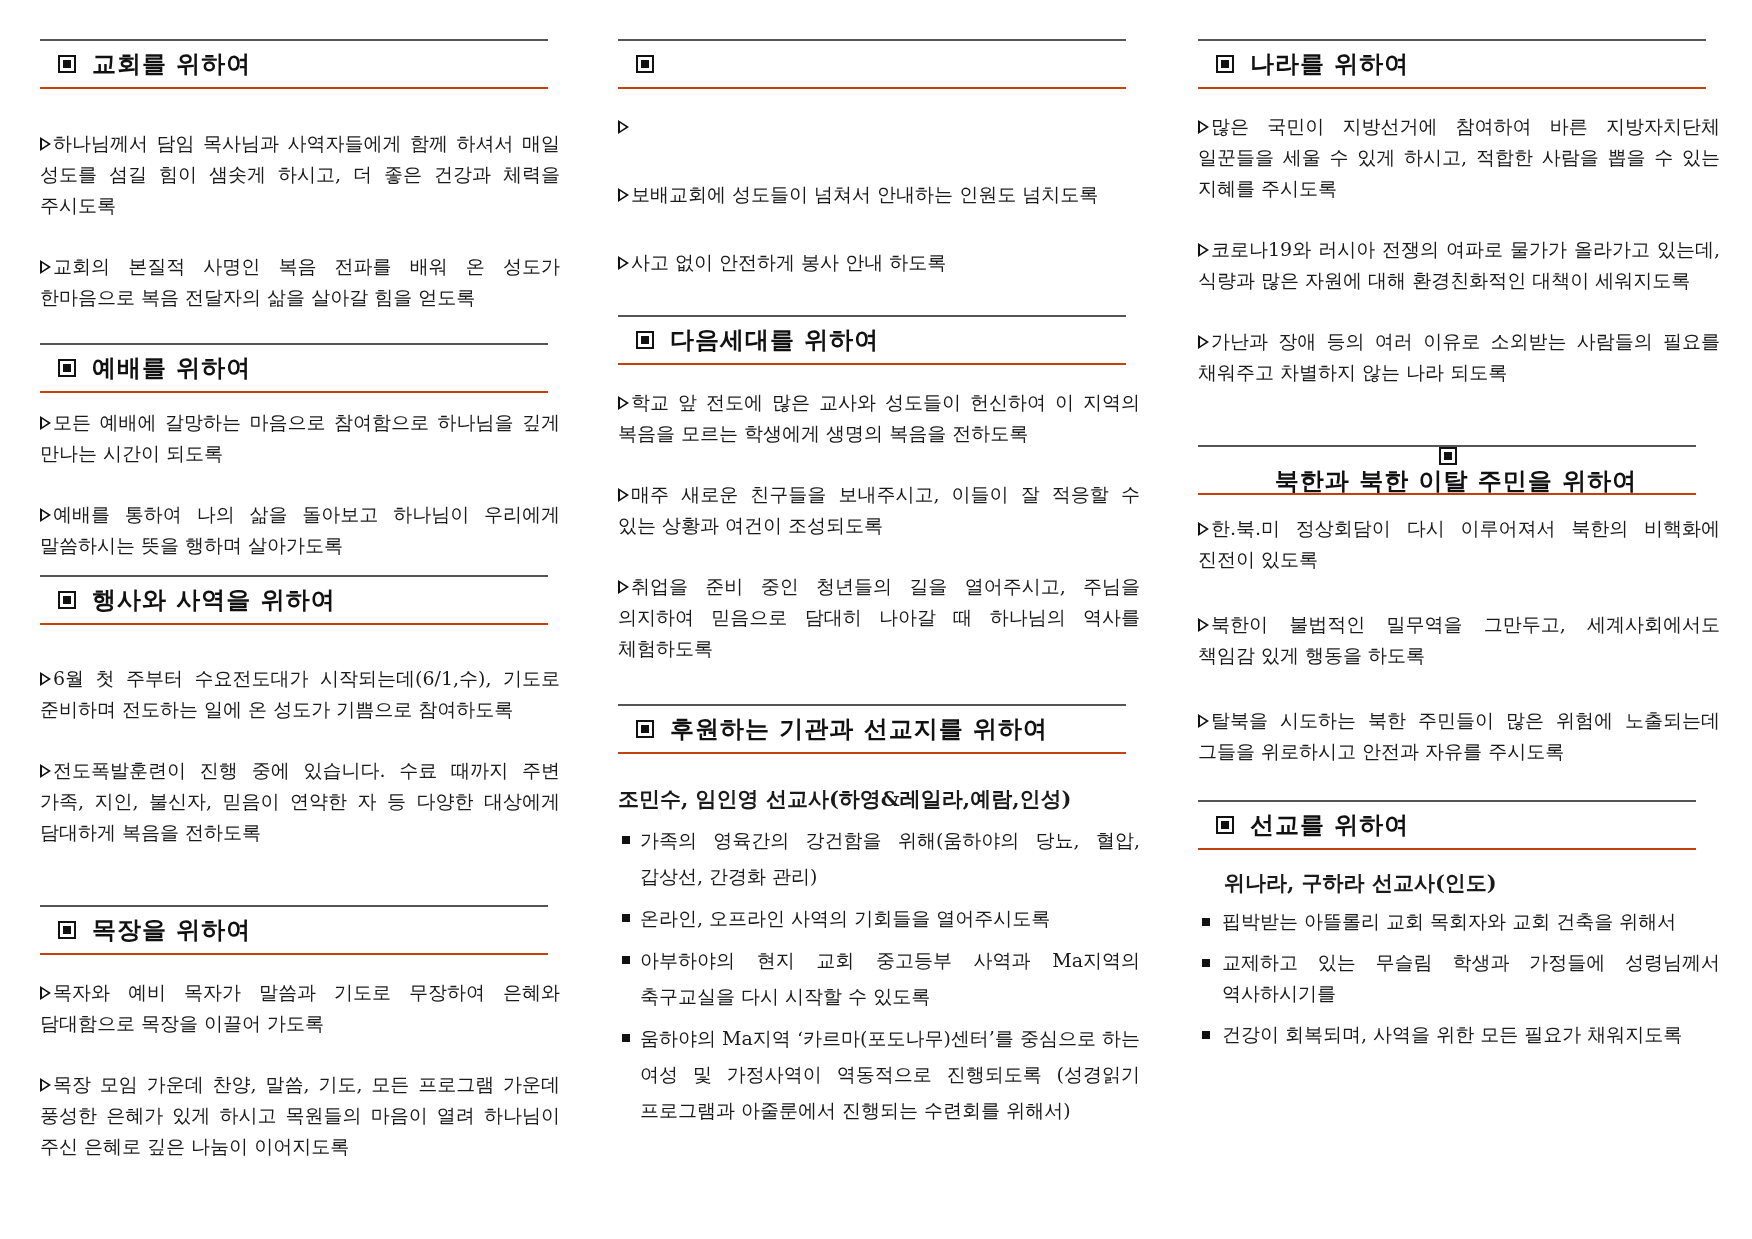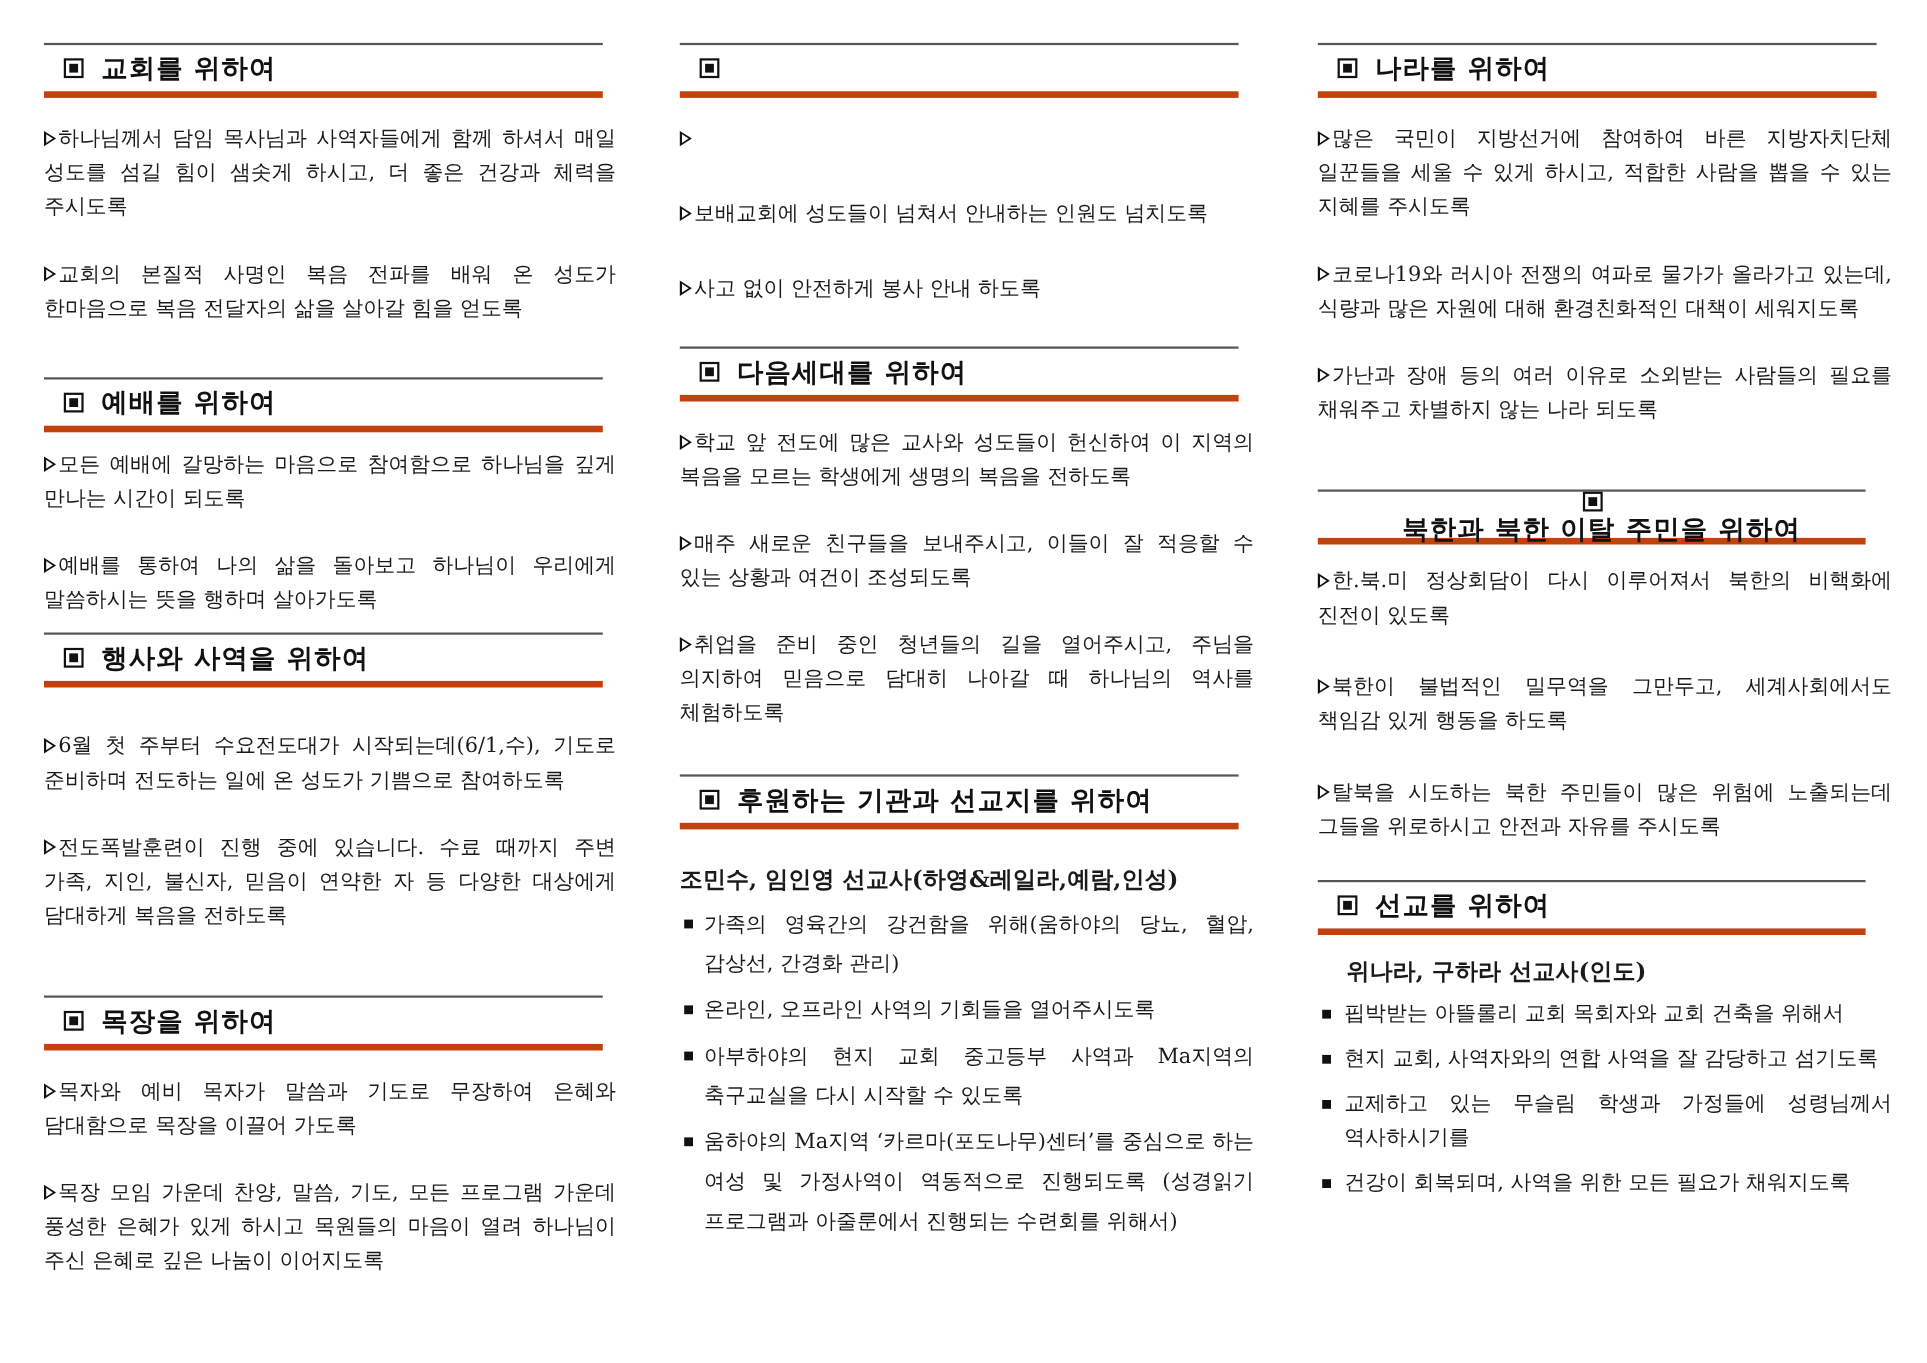--- a/index.html
+++ b/index.html
@@ -6,38 +6,38 @@
   html, body { width: 1752px; height: 1239px; background: #ffffff; overflow: hidden; }
   body { font-family: "DejaVu Serif", "Liberation Serif", serif; color: #1a1a1a; position: relative; }
   .col { position: absolute; top: 0; }
   .col1 { left: 40px; width: 520px; }
   .col2 { left: 618px; width: 522px; }
   .col3 { left: 1198px; width: 522px; }
 
   .section { position: absolute; left: 0; width: 100%; }
   .sec-head {
     border-top: 2px solid #555;
-    border-bottom: 6px solid #c2410c;
+    border-bottom: 2px solid #c2410c;
     height: 50px;
     display: flex; align-items: center;
     padding-left: 18px;
     width: 508px;
   }
   .sec-icon {
     display: inline-block; width: 18px; height: 18px;
     border: 2px solid #111; position: relative; margin-right: 16px; flex: none;
   }
   .sec-icon::after {
     content: ""; position: absolute; left: 3px; top: 3px; width: 8px; height: 8px; background: #111;
   }
   .sec-title {
     font-family: "DejaVu Sans", "Liberation Sans", sans-serif;
     font-weight: bold; font-size: 24px; letter-spacing: 1px; color: #111;
   }
-  .items { margin-top: 22px; }
+  .items { margin-top: 39px; }
   .item {
     font-size: 19px; line-height: 31px; text-align: justify;
     margin-bottom: 30px; word-break: keep-all;
   }
   .arrow { display: inline-block; width: 0; height: 0;
     border-top: 7px solid transparent; border-bottom: 7px solid transparent;
     border-left: 11px solid #111; position: relative; top: 1px; margin-right: 2px; }
   .arrow::after { content: ""; position: absolute; left: -9px; top: -4px; width: 0; height: 0;
     border-top: 4px solid transparent; border-bottom: 4px solid transparent; border-left: 6px solid #fff; }
 
@@ -167,19 +167,19 @@
 
   <div class="section" style="top:800px;">
     <div class="sec-head" style="width:498px;">
       <span class="sec-icon"></span>
       <span class="sec-title">선교를 위하여</span>
     </div>
     <div style="margin-top:18px;">
       <div class="missionary-name" style="padding-left:26px;">위나라, 구하라 선교사(인도)</div>
       <div class="sq-list2">
         <div class="li"><span class="sq"></span><span>핍박받는 아뜰롤리 교회 목회자와 교회 건축을 위해서</span></div>
-        <div class="li"><span class="sq"></span><span>현지 교회, 사역자와의 연합 사역을 잘 감당하고 섬기도록</span></div>
+        <div class="li"><span class="sq"></span></div>
         <div class="li"><span class="sq"></span><span>교제하고 있는 무슬림 학생과 가정들에 성령님께서 역사하시기를</span></div>
         <div class="li"><span class="sq"></span><span>건강이 회복되며, 사역을 위한 모든 필요가 채워지도록</span></div>
       </div>
     </div>
   </div>
 </div>
 
 </body></html>

